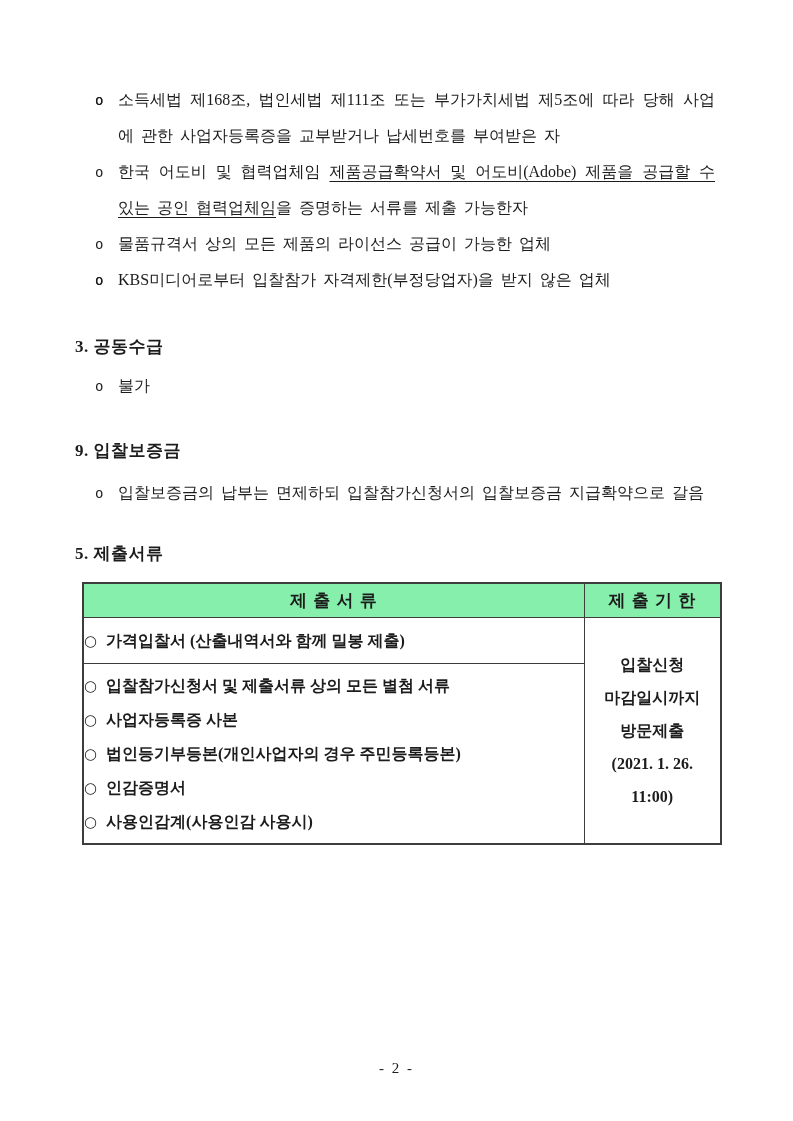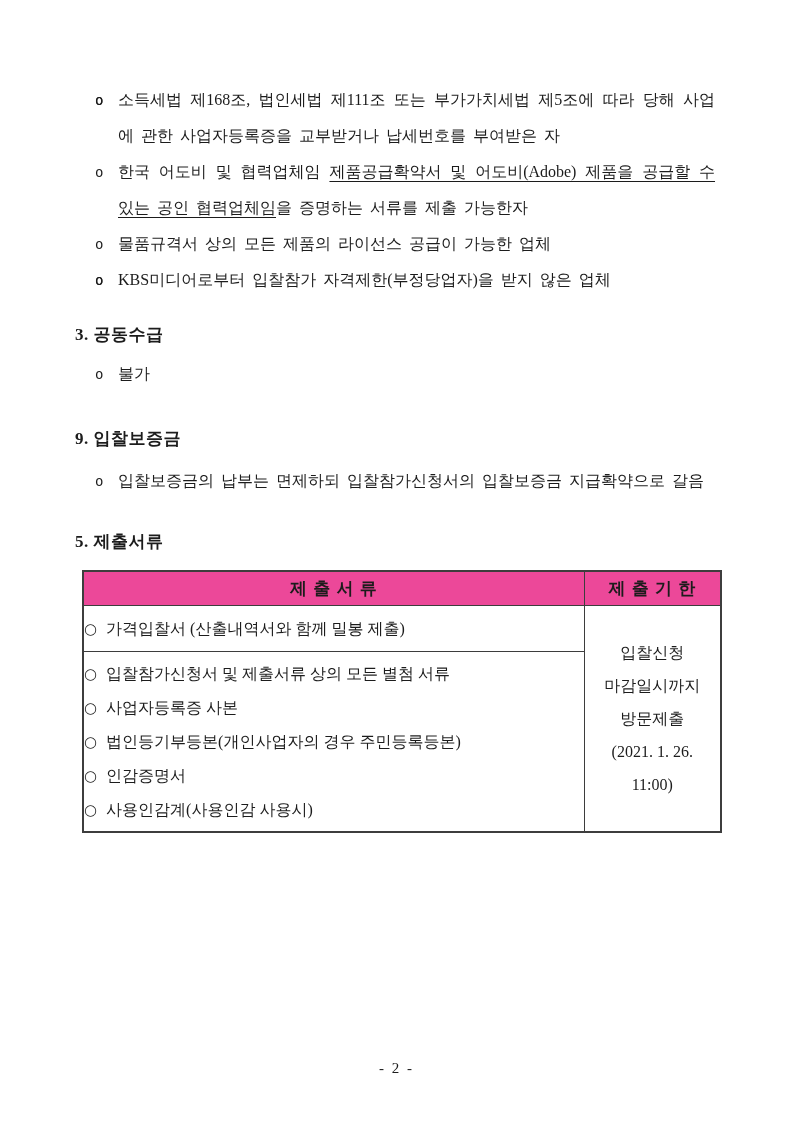--- a/index.html
+++ b/index.html
@@ -45,41 +45,42 @@
     text-underline-offset: 4px;
   }
   
   .section-heading {
     margin: 0;
     font-size: 17px;
     font-weight: bold;
     line-height: 26px;
     letter-spacing: 0.5px;
   }
-  .sh-3 { margin-top: 24px; }
+  .sh-3 { margin-top: 36px; }
   .sh-4 { margin-top: 34px; }
   .sh-5 { margin-top: 30px; }
   ul.sub { margin: 8px 0 0 0; }
   ul.sub-4 { margin-top: 11px; }
   
   table.submission {
     border-collapse: collapse;
     table-layout: fixed;
     width: 638px;
     margin: 15px 0 0 7px;
     border: 2px solid #3d3d3d;
     font-size: 16px;
   }
   table.submission th, table.submission td {
     border: 1px solid #3d3d3d;
     padding: 0;
+    font-weight: bold;
   }
   table.submission th {
     height: 33px;
-    background: #ec4899;
+    background: #86efac;
     font-size: 17px;
     font-weight: bold;
     text-align: center;
     letter-spacing: 1px;
   }
   td.doc-single {
     height: 45px;
     padding-left: 13px;
     vertical-align: middle;
   }

